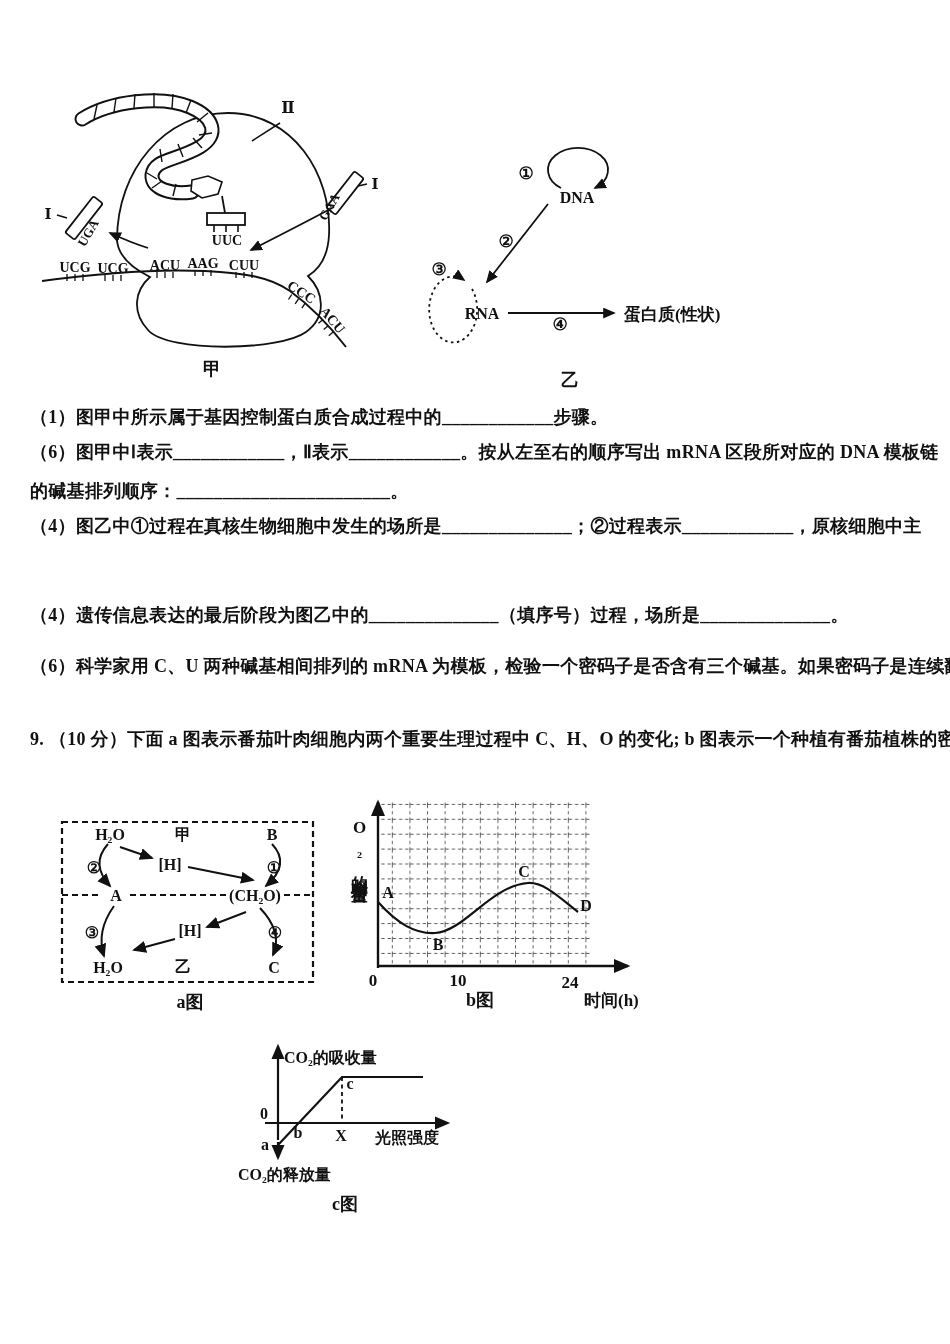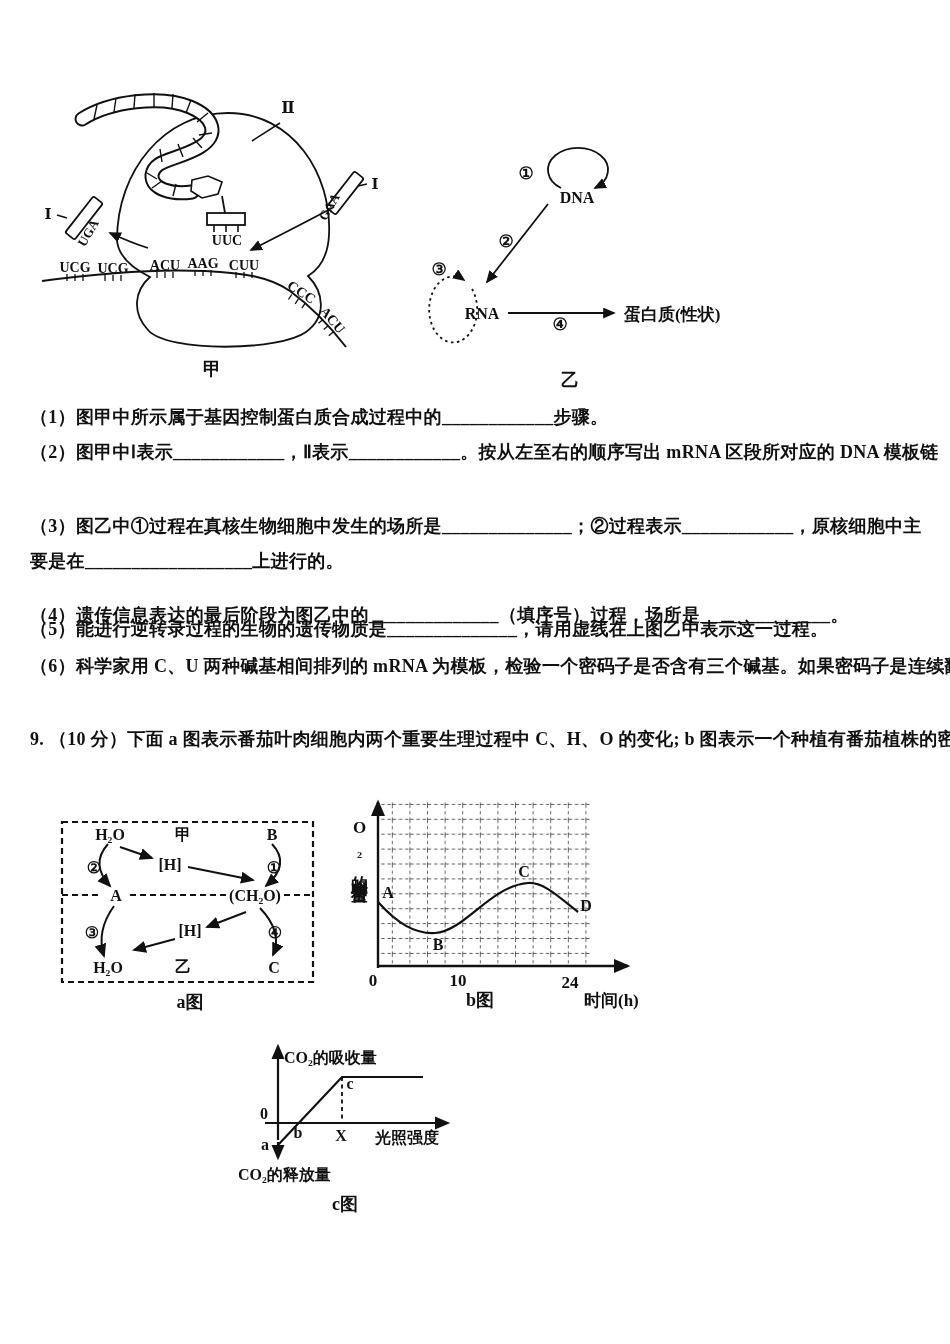--- a/index.html
+++ b/index.html
@@ -141,25 +141,24 @@
     <text x="62" y="189" font-size="16" text-anchor="middle">RNA</text>
 
     <line x1="88" y1="183" x2="194" y2="183" stroke="#111" stroke-width="1.8" marker-end="url(#ah2)"></line>
     <text x="140" y="200" font-size="17" text-anchor="middle">④</text>
     <text x="204" y="190" font-size="17" text-anchor="start">蛋白质(性状)</text>
 
     <text x="150" y="256" font-size="18" text-anchor="middle">乙</text>
   </svg>
 
   <div class="qline" style="top:405px">（1）图甲中所示属于基因控制蛋白质合成过程中的____________步骤。</div>
-  <div class="qline" style="top:440px">（2）图甲中Ⅰ表示____________，Ⅱ表示____________。按从左至右的顺序写出 mRNA 区段所对应的 DNA 模板链</div>
-  <div class="qline" style="top:514px">（3）图乙中①过程在真核生物细胞中发生的场所是______________；②过程表示____________，原核细胞中主</div>
-  <div class="qline" style="top:549px">要是在__________________上进行的。</div>
+  <div class="qline" style="top:440px">（6）图甲中Ⅰ表示____________，Ⅱ表示____________。按从左至右的顺序写出 mRNA 区段所对应的 DNA 模板链</div>
+  <div class="qline" style="top:479px">的碱基排列顺序：_______________________。</div>
+  <div class="qline" style="top:514px">（4）图乙中①过程在真核生物细胞中发生的场所是______________；②过程表示____________，原核细胞中主</div>
   <div class="qline" style="top:603px">（4）遗传信息表达的最后阶段为图乙中的______________（填序号）过程，场所是______________。</div>
-  <div class="qline" style="top:617px">（5）能进行逆转录过程的生物的遗传物质是______________，请用虚线在上图乙中表示这一过程。</div>
   <div class="qline" style="top:654px">（6）科学家用 C、U 两种碱基相间排列的 mRNA 为模板，检验一个密码子是否含有三个碱基。如果密码子是连续翻译</div>
 
   <div class="qline" style="top:727px">9. （10 分）下面 a 图表示番茄叶肉细胞内两个重要生理过程中 C、H、O 的变化; b 图表示一个种植有番茄植株的密闭</div>
 
   <svg class="fig" style="left:50px;top:800px" width="300" height="215" viewBox="0 0 300 215">
     <defs>
       <marker id="ah3" markerWidth="9" markerHeight="8" refX="6" refY="3" orient="auto">
         <path d="M0,0 L7,3 L0,6 Z" fill="#111"></path>
       </marker>
     </defs>

